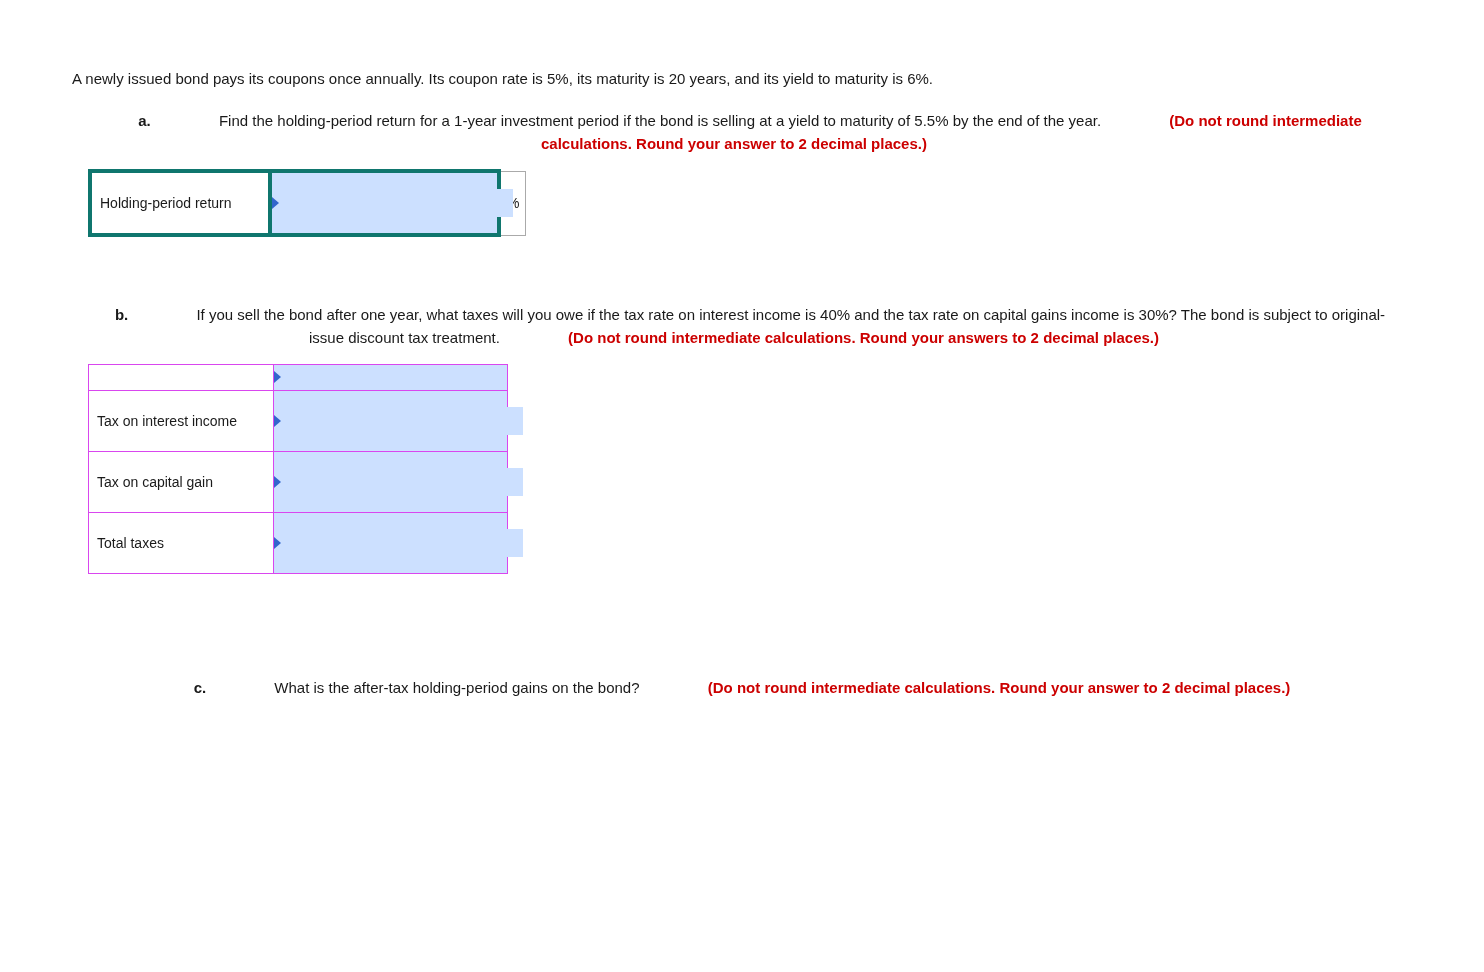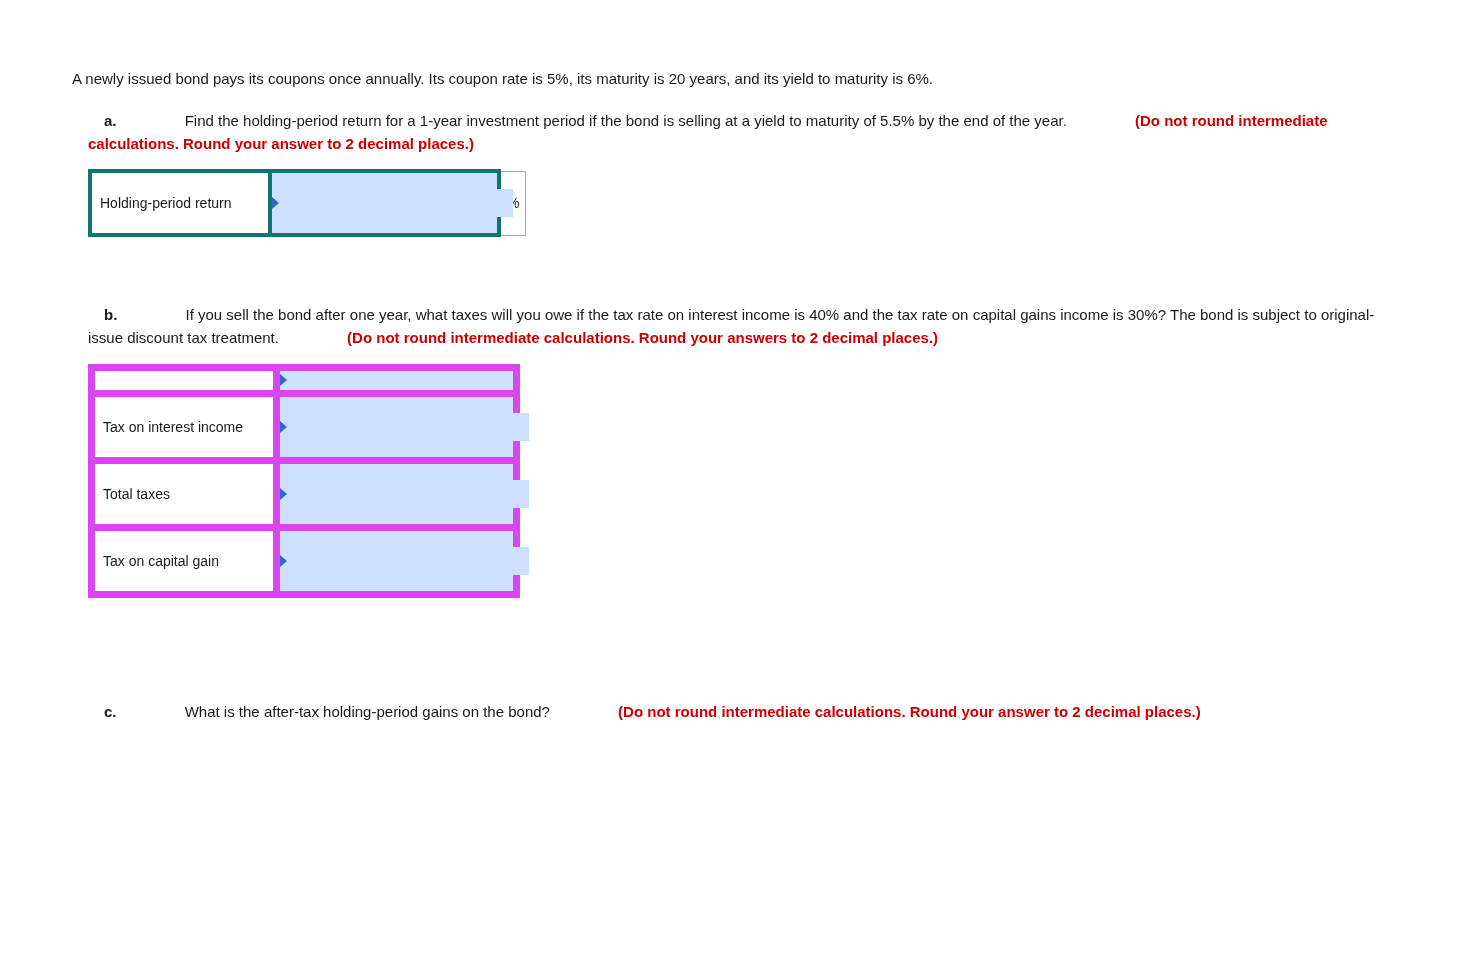--- a/index.html
+++ b/index.html
@@ -27,20 +27,21 @@
     }
 
     .question-label {
       font-weight: bold;
       display: inline;
     }
 
     .question-text {
       line-height: 1.55;
       margin-bottom: 14px;
+      text-align: center;
     }
 
     .instruction-red {
       color: #cc0000;
       font-weight: bold;
     }
 
     .input-table {
       border-collapse: collapse;
       margin-top: 10px;
@@ -100,21 +101,21 @@
       padding-left: 12px;
     }
 
     
     .tax-table {
       border-collapse: collapse;
       margin-top: 10px;
     }
 
     .tax-table td {
-      border: 7px solid #d946ef;
+      border: 1px solid #d946ef;
       padding: 5px 8px;
       font-size: 14px;
     }
 
     .tax-table .header-row td {
       background: #cce0ff;
       height: 26px;
     }
 
     .tax-table td.label-cell {
@@ -185,27 +186,27 @@
       <td class="label-cell"></td>
       <td class="input-cell"></td>
     </tr>
     <tr>
       <td class="label-cell">Tax on interest income</td>
       <td class="input-cell">
         <input type="text" value="" style="">
       </td>
     </tr>
     <tr>
+      <td class="label-cell">Tax on capital gain</td>
+      <td class="input-cell">
+        <input type="text" value="" style="">
+      </td>
+    </tr>
+    <tr>
       <td class="label-cell">Total taxes</td>
-      <td class="input-cell">
-        <input type="text" value="" style="">
-      </td>
-    </tr>
-    <tr>
-      <td class="label-cell">Tax on capital gain</td>
       <td class="input-cell">
         <input type="text" value="" style="">
       </td>
     </tr>
   </tbody>
     </table>
 </div>
 
 <div class="section-gap"></div>
 <div class="section-gap"></div>

